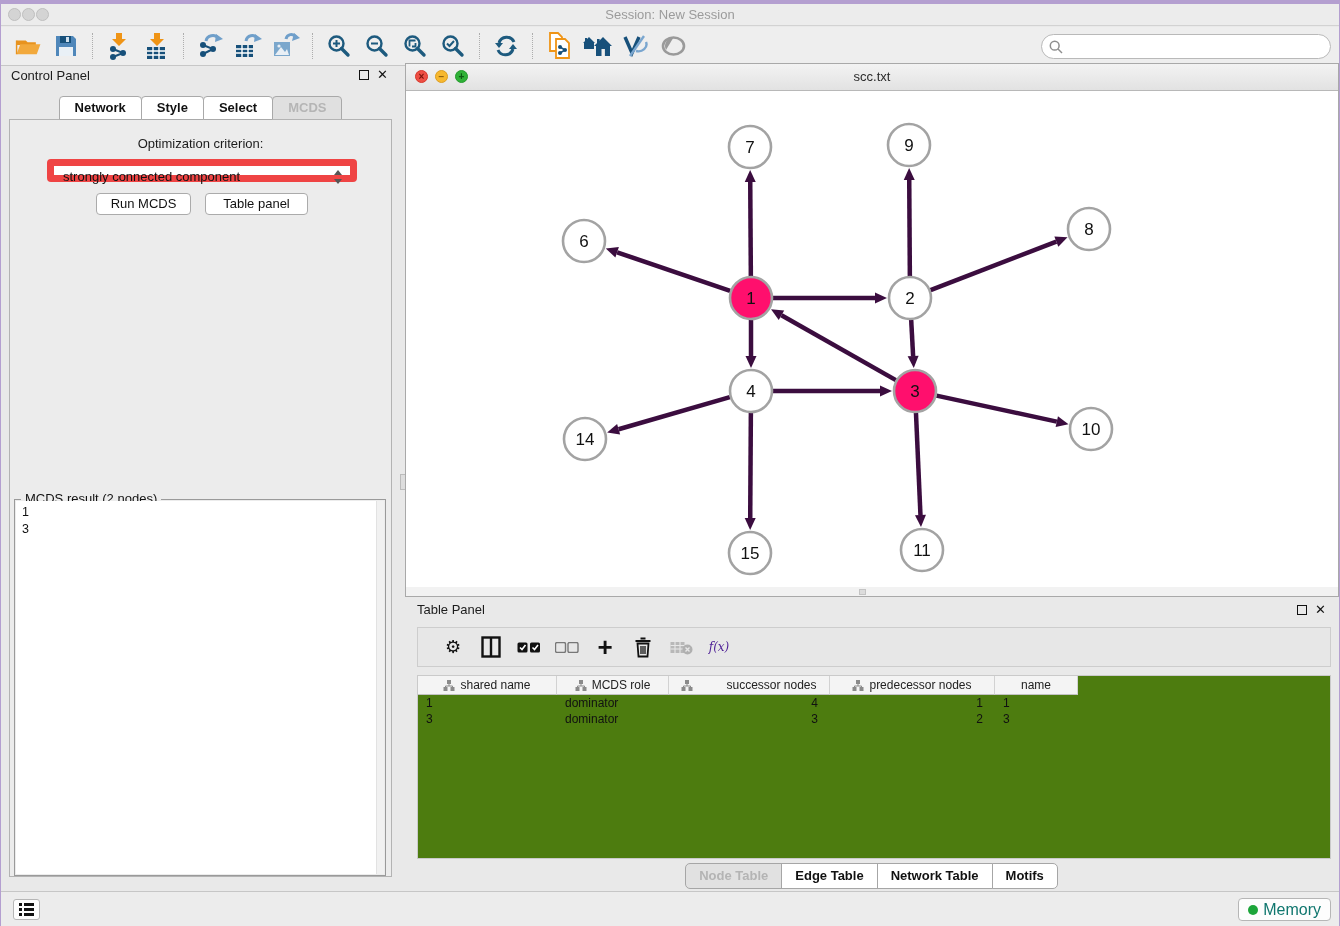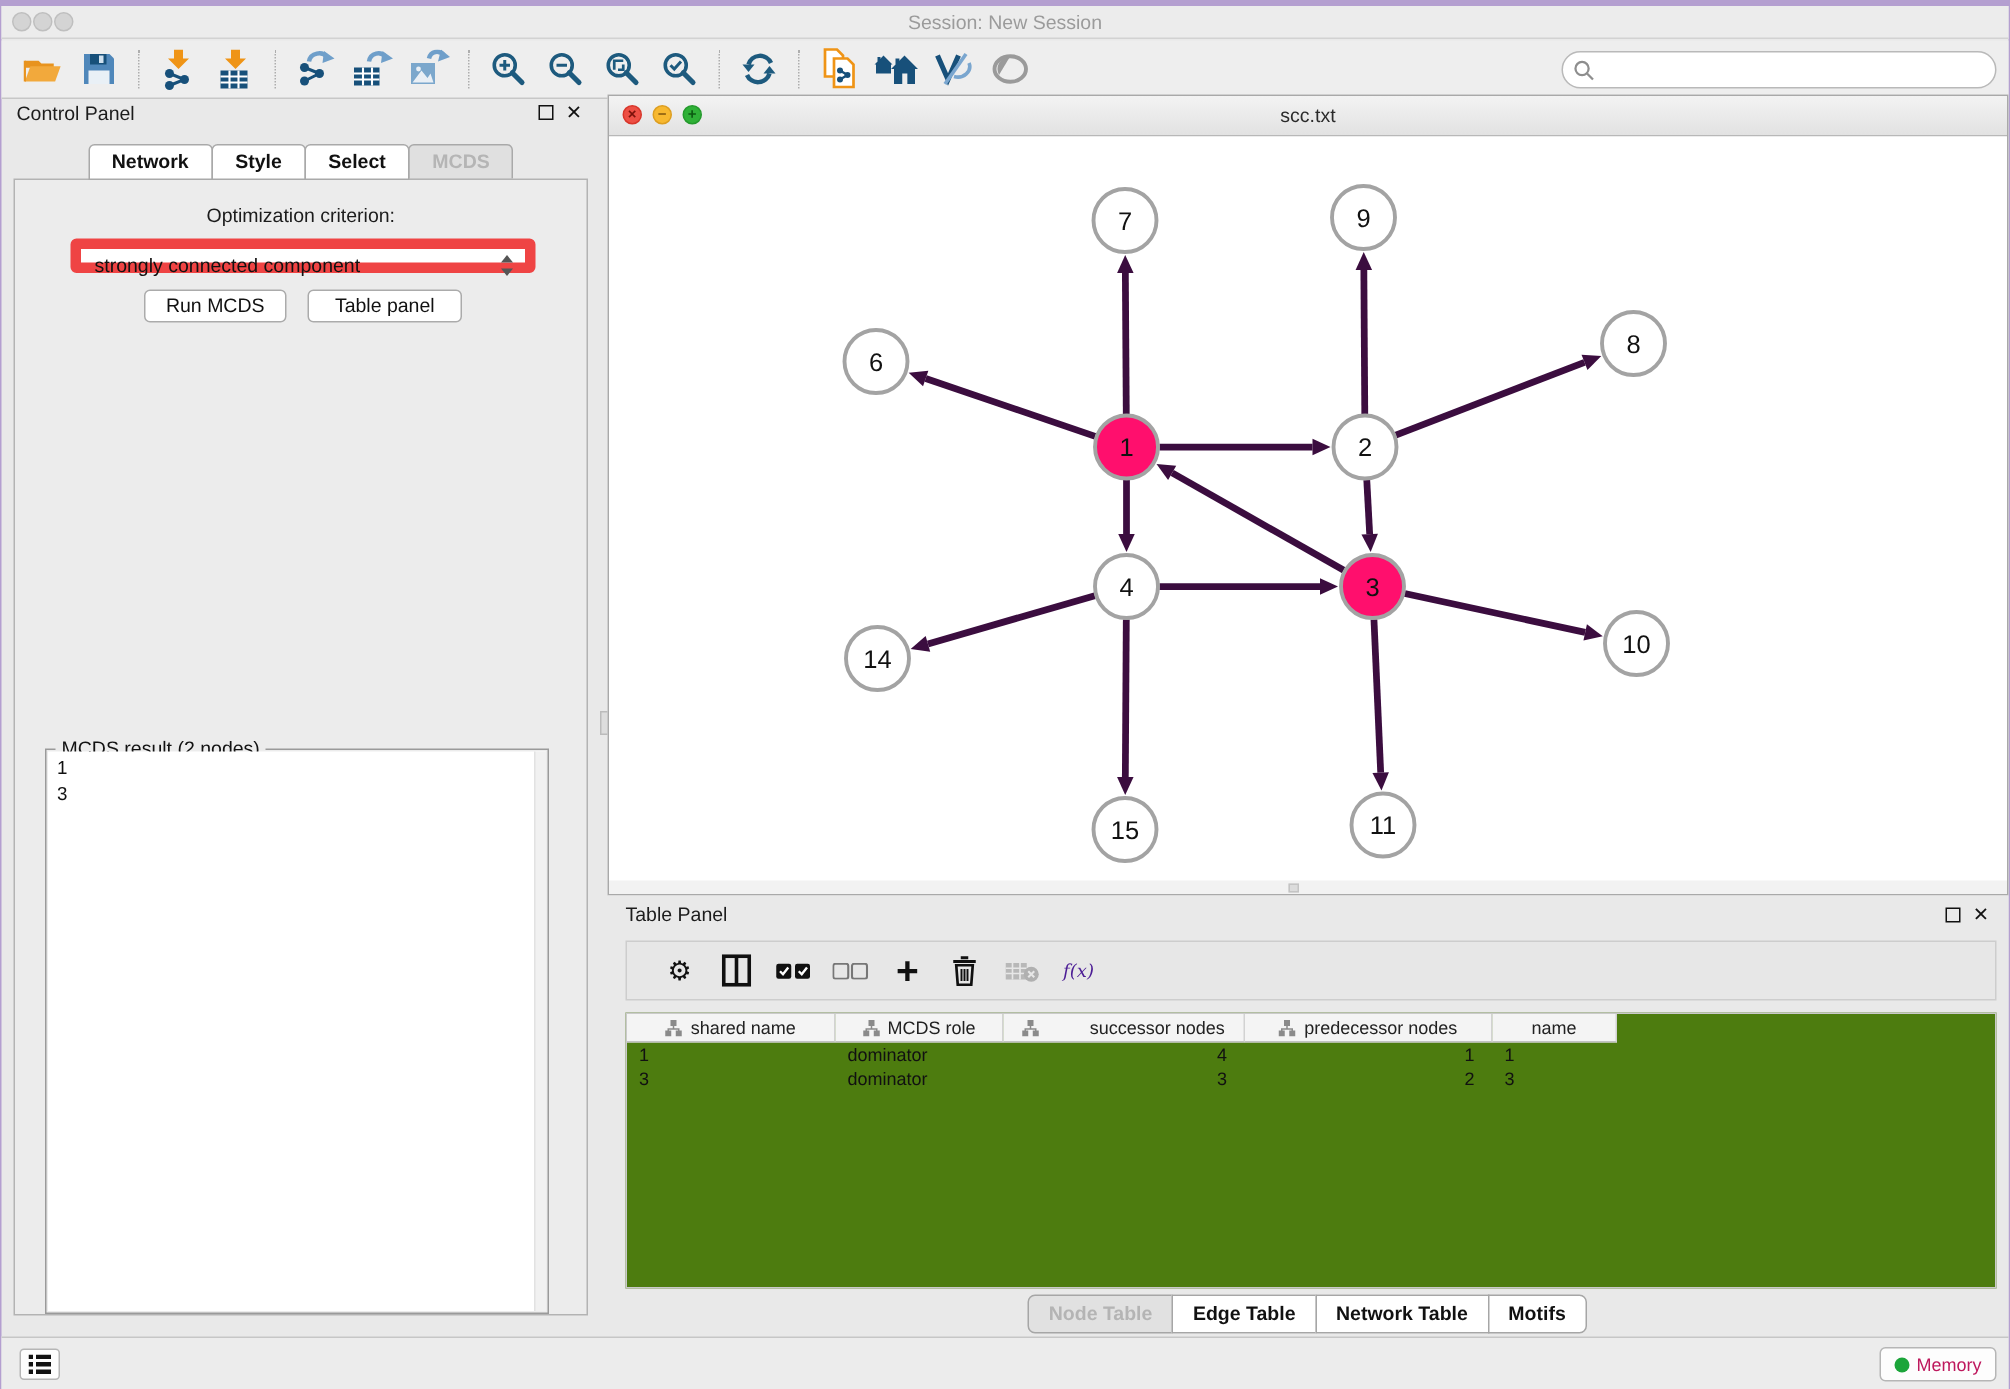--- a/index.html
+++ b/index.html
@@ -28,21 +28,21 @@
   .tab { padding:3px 15px 4px; background:#fff; border:1px solid #a9a9a9; margin-left:-1px; font-size:13px; font-weight:600; color:#111; border-radius:4px 4px 0 0; position:relative; z-index:1; }
   .tab.sel { background:#e0e0e0; color:#b5b5b5; z-index:0; }
   .cp-box { position:absolute; top:56px; left:8px; width:383px; height:758px; background:#ececec; border:1px solid #b3b3b3; }
   .opt-label { position:absolute; top:16px; width:100%; text-align:center; font-size:13px; color:#1c1c1c; }
   .selectbox { position:absolute; top:39px; left:37px; width:310px; height:23px; background:#fff; border:7px solid #ef4444; border-radius:4px; font-size:13px; line-height:21px; padding-left:9px; color:#111; }
   .stepper { position:absolute; right:6px; top:3px; width:12px; height:16px; }
   .stepper:before, .stepper:after { content:""; position:absolute; left:2px; border-left:4px solid transparent; border-right:4px solid transparent; }
   .stepper:before { top:1px; border-bottom:5px solid #555; }
   .stepper:after  { bottom:1px; border-top:5px solid #555; }
   .btn { position:absolute; top:73px; height:22px; background:#fff; border:1px solid #ababab; border-radius:4px; font-size:13px; color:#111; text-align:center; line-height:20px; }
-  .group { position:absolute; left:20px; top:379px; width:336px; height:377px; border:1px solid #9a9a9a; }
+  .group { position:absolute; left:4px; top:379px; width:372px; height:377px; border:1px solid #9a9a9a; }
   .group-label { position:absolute; top:-9px; left:6px; background:#ececec; padding:0 4px; font-size:13px; color:#111; }
   .group-inner { position:absolute; left:1px; right:1px; top:1px; bottom:1px; background:#fff; }
   .group-scroll { position:absolute; right:0; top:0; bottom:0; width:8px; background:#f1f1f1; border-left:1px solid #e2e2e2; }
   .result-text { padding:3px 6px; font-size:12.5px; line-height:17px; white-space:pre; color:#111; }
 
   
   .vgrip { position:absolute; left:399px; top:470px; width:6px; height:16px; background:#ddd; border:1px solid #bbb; }
 
   
   .nw { position:absolute; left:404px; top:59px; width:934px; height:534px; background:#fff; border:1px solid #a9a9a9; }
@@ -70,21 +70,21 @@
   .seg { padding:4px 13px 5px; background:#fff; border:1px solid #a6a6a6; margin-left:-1px; font-size:13px; font-weight:600; color:#111; }
   .seg:first-child { border-radius:5px 0 0 5px; }
   .seg:last-child { border-radius:0 5px 5px 0; }
   .seg.sel { background:#e1e1e1; color:#b4b4b4; }
 
   
   .status { position:absolute; bottom:0; left:0; right:0; height:35px; background:#ececec; border-top:1px solid #c6c6c6; }
   .list-btn { position:absolute; left:12px; top:7px; width:27px; height:21px; background:#fdfdfd; border:1px solid #b6b6b6; border-radius:3px; display:flex; align-items:center; justify-content:center; }
   .mem-btn { position:absolute; right:8px; top:6px; height:23px; background:#fdfdfd; border:1px solid #b6b6b6; border-radius:4px; display:flex; align-items:center; padding:0 9px; gap:5px; }
   .mem-dot { width:10px; height:10px; border-radius:50%; background:#1ca53a; }
-  .mem-label { font-size:12px; color:#be185d; }
+  .mem-label { font-size:16px; color:#0f766e; }
 </style>
 </head>
 <body>
 
 <div class="root">
 <div class="win">
 
   <div class="titlebar">
     <div class="tl" style="left:7px"></div>
     <div class="tl" style="left:21px"></div>

